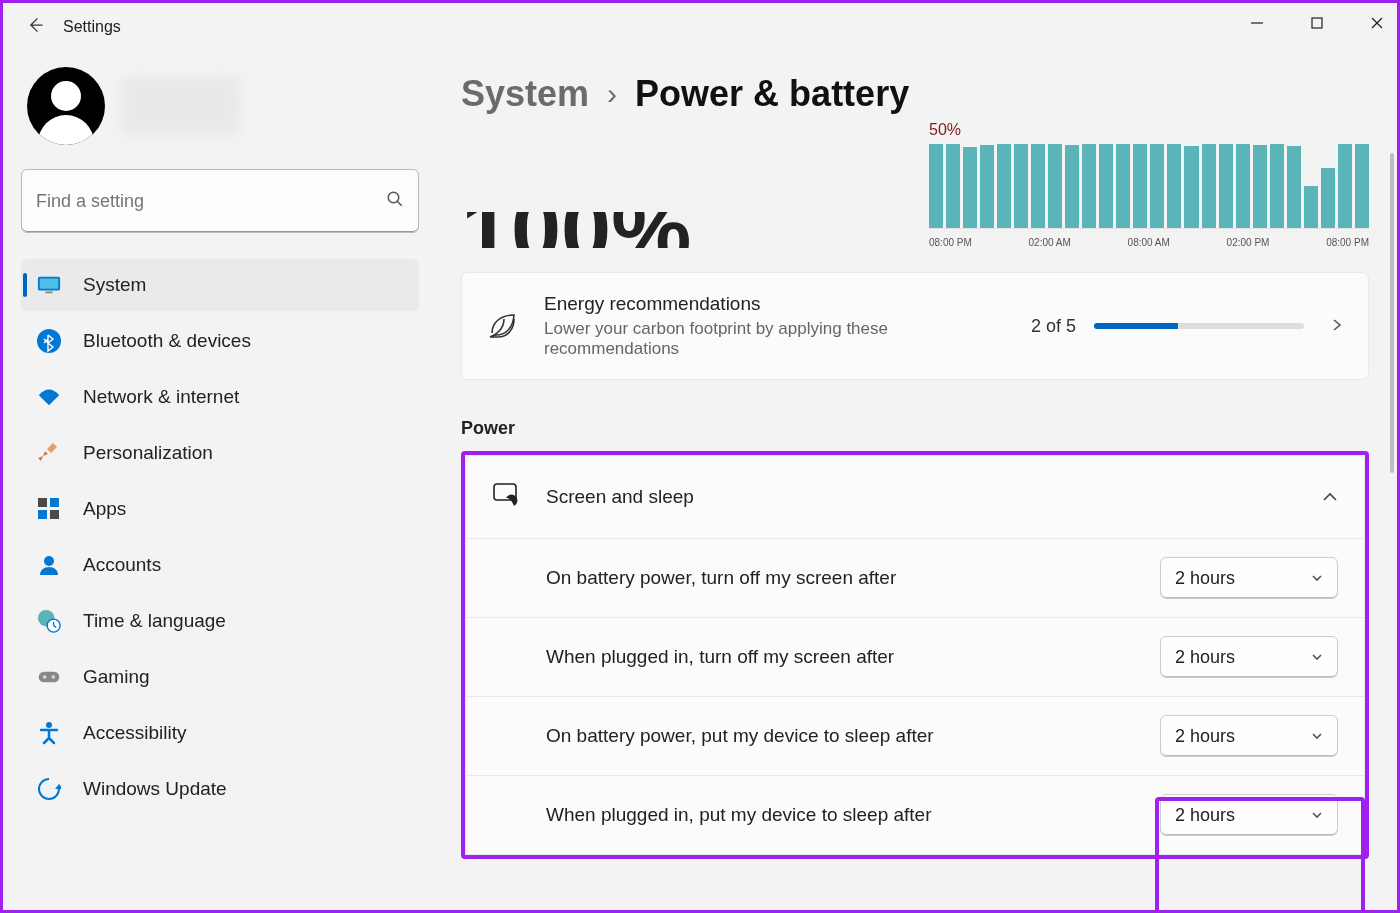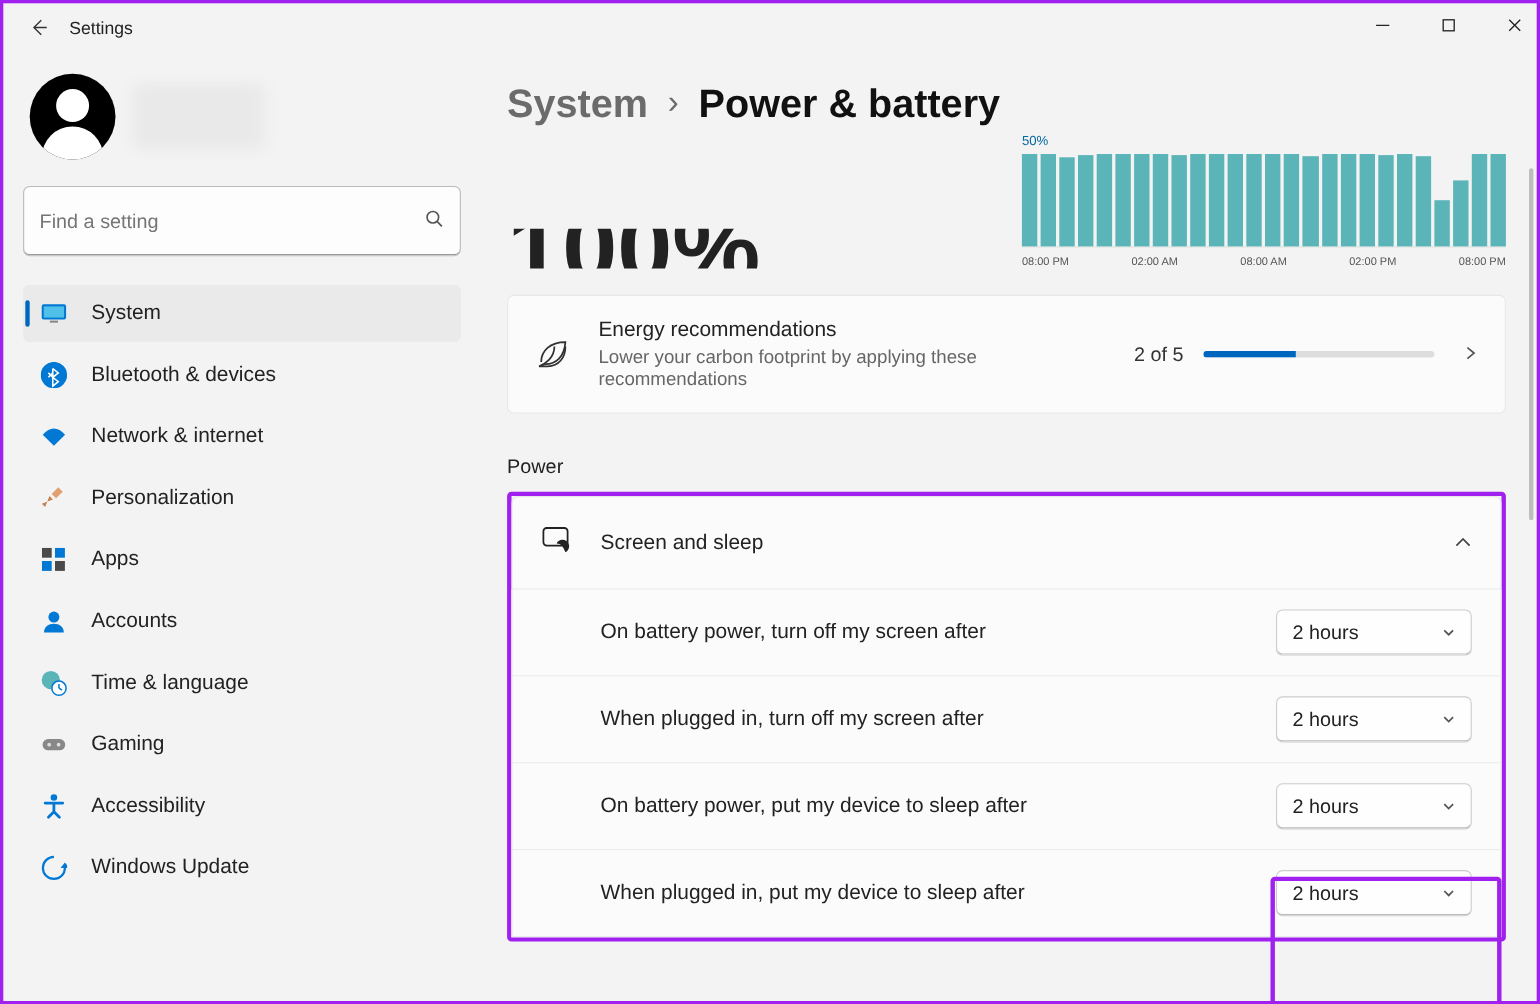--- a/index.html
+++ b/index.html
@@ -64,38 +64,38 @@
   .bc-current { font-size: 36px; font-weight:600; color:#111;}
   .battery-strip {
     display:flex; justify-content:space-between; align-items:flex-end;
     margin-top: 0; margin-bottom: 24px;
   }
   .battery-pct-cut {
     font-size: 90px; font-weight:600; color:#222; line-height: 0.4;
     overflow:hidden; height: 36px; display:flex; align-items:flex-end;
   }
   .chart-box { width: 440px; }
-  .chart-label { font-size:12px; color:#0369a1; margin-bottom:2px; }
+  .chart-label { font-size:16px; color:#7f1d1d; margin-bottom:2px; }
   .bars { display:flex; gap:3px; align-items:flex-end; height:88px; border-bottom:1px solid #e2e2e2;}
   .bar { flex:1; background:#5bb5b8; }
   .xaxis { display:flex; justify-content:space-between; font-size:10px; color:#555; margin-top:8px;}
   .card {
     background:#fbfbfb; border:1px solid #e8e8e8; border-radius:6px;
     padding: 20px 24px; display:flex; align-items:center; gap:24px;
   }
   .energy-card { margin-bottom: 38px; }
   .leaf-icon { width:34px; height:34px; color:#333; }
   .card-title { font-size:19px; color:#222; font-weight:400;}
   .card-sub { font-size:17px; color:#666; margin-top:4px; max-width:420px;}
   .energy-right { margin-left:auto; display:flex; align-items:center; gap:18px;}
   .progress-text { font-size:18px; color:#333;}
   .progress-bar { width:210px; height:6px; background:#ddd; border-radius:3px; overflow:hidden;}
   .progress-fill { height:100%; background:#0067c0; width:40%;}
   .chevron-right { font-size:18px; color:#555; margin-left:8px;}
-  .section-header { font-size:18px; font-weight:400; color:#222; margin-bottom:12px;}
+  .section-header { font-size:18px; font-weight:700; color:#222; margin-bottom:12px;}
   .screen-sleep-block { border:4px solid #a020f0; border-radius:4px; }
   .ss-header { display:flex; align-items:center; gap:24px; padding:26px 26px; background:#fbfbfb; border:1px solid #e8e8e8; border-radius:6px 6px 0 0;}
   .ss-title { font-size:19px; color:#222;}
   .chevron-up { margin-left:auto; font-size:18px; color:#444;}
   .ss-row {
     display:flex; align-items:center; padding: 18px 26px 18px 80px;
     background:#fbfbfb; border:1px solid #e8e8e8; border-top:none;
   }
   .ss-label { font-size:19px; color:#222;}
   .dropdown {

